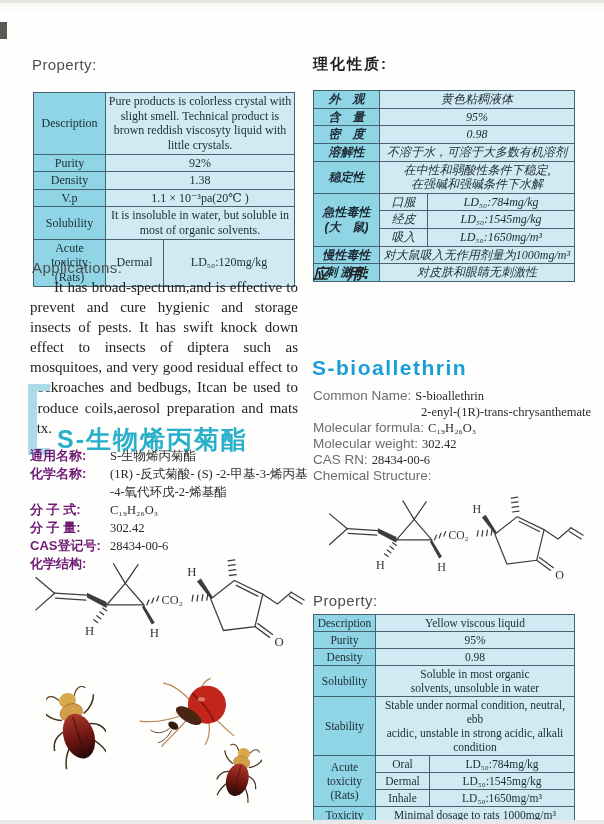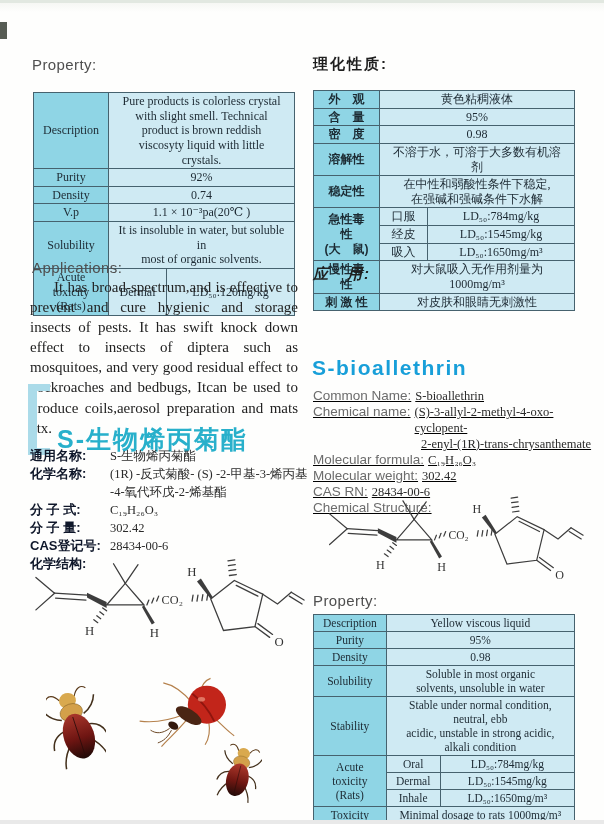--- a/index.html
+++ b/index.html
@@ -10,39 +10,39 @@
   
   .topstrip{position:absolute;top:0;left:0;right:0;height:3px;background:#e2e8e1;}
   .topshade{position:absolute;top:3px;left:0;right:0;height:9px;background:linear-gradient(#f6f7f4,#fefefd);}
   .corner-mark{position:absolute;left:0;top:22px;width:7px;height:17px;background:#575c54;}
   
   .heading-en{color:#4f4f4f;font-size:15px;letter-spacing:.4px;}
   .heading-cn{color:#1f1f1f;font-size:15px;font-weight:bold;letter-spacing:2px;}
   
   table.ptable{border-collapse:collapse;width:100%;color:#1d2a33;}
   .ptable td{border:1px solid #46626e;background:#cfeaf3;text-align:center;vertical-align:middle;
-             padding:1px 9px;line-height:1.22;font-family:"Liberation Serif","DejaVu Serif",serif;}
+             padding:1px 2px;line-height:1.22;font-family:"Liberation Serif","DejaVu Serif",serif;}
   .ptable td.hd{background:#8fd5e5;}
   #table-left{font-size:12px;}
-  #table-cn{font-size:12px;}
+  #table-cn{font-size:12px;font-style:italic;}
   #table-cn td.hd{font-family:"Liberation Sans","DejaVu Sans",sans-serif;font-weight:bold;color:#1c2b33;}
   #table-en2{font-size:11.5px;}
   
   .para-en{font-size:15px;line-height:1.34;text-align:justify;text-indent:1.6em;color:#222;}
   .para-cn{font-size:12.5px;line-height:1.5;text-align:justify;text-indent:2em;color:#222;}
   
   #cn-title-wrap{display:flex;align-items:flex-end;}
   #cn-bracket{width:13px;height:57px;border-left:9px solid #abdbe9;border-top:7px solid #abdbe9;
               border-bottom:7px solid #abdbe9;margin-right:7px;}
   #cn-title-text{color:#28b0cb;font-size:25px;font-weight:bold;letter-spacing:2px;line-height:1;padding-bottom:3px;}
   #en-title{color:#189fd9;font-size:21px;font-weight:bold;letter-spacing:1.5px;}
   
   .info-row{display:flex;align-items:baseline;line-height:18px;}
   .info-row-r{display:flex;align-items:baseline;line-height:16px;}
-  .lbl-cn{font-weight:bold;color:#0f172a;font-size:13px;min-width:80px;flex:none;}
+  .lbl-cn{font-weight:bold;color:#701a75;font-size:13px;min-width:80px;flex:none;}
   .val{font-family:"Liberation Serif","DejaVu Serif",serif;font-size:12.5px;color:#2a2a2a;}
   .lbl-en{color:#6c6c6c;font-size:13.5px;flex:none;margin-right:4px;}
   .chem-indent{padding-left:80px;}
   .chem-indent-r{padding-left:108px;}
   svg text{font-family:"Liberation Serif","DejaVu Serif",serif;fill:#333;}
   .struct line,.struct path,.struct polyline{stroke:#3d3d3d;stroke-width:1.3;fill:none;stroke-linecap:round;}
   .struct polygon{fill:#3d3d3d;stroke:none;}
 </style>
 </head>
 <body>
@@ -64,21 +64,21 @@
         <tr>
       <td class="hd">Description</td>
       <td colspan="2">Pure products is colorless crystal with slight smell. Technical product is brown reddish viscosyty liquid with little crystals.</td>
     </tr>
     <tr>
       <td class="hd">Purity</td>
       <td colspan="2">92%</td>
     </tr>
     <tr>
       <td class="hd">Density</td>
-      <td colspan="2">0.74</td>
+      <td colspan="2">1.38</td>
     </tr>
     <tr>
       <td class="hd">V.p</td>
       <td colspan="2">1.1 × 10⁻³pa(20℃ )</td>
     </tr>
     <tr>
       <td class="hd">Solubility</td>
       <td colspan="2">
         <div>It is insoluble in water, but soluble in</div>
         <div>most of organic solvents.</div>
@@ -293,28 +293,24 @@
       <td class="hd">刺 激 性</td>
       <td colspan="2">对皮肤和眼睛无刺激性</td>
     </tr>
   </tbody>
     </table>
 
   <div class="abs heading-cn" style="left:313px;top:265px;font-style:italic;">应　用:</div>
 
   <div class="abs" id="en-title" style="left:312px;top:356px;">S-bioallethrin</div>
 
-  <div class="abs" style="left:313px;top:388px;width:286px;text-decoration:underline;">
+  <div class="abs" style="left:313px;top:388px;width:286px;">
     <div class="info-row-r">
       <span class="lbl-en">Common Name:</span>
       <span class="val">S-bioallethrin</span>
-    </div>
-    <div class="info-row-r">
-      <span class="lbl-en">Chemical name:</span>
-      <span class="val">(S)-3-allyl-2-methyl-4-oxo-cyclopent-</span>
     </div>
     <div class="info-row-r chem-indent-r">
       <span class="val">2-enyl-(1R)-trans-chrysanthemate</span>
     </div>
     <div class="info-row-r">
       <span class="lbl-en">Molecular formula:</span>
       <span class="val">C₁₉H₂₆O₃</span>
     </div>
     <div class="info-row-r">
       <span class="lbl-en">Molecular weight:</span>

